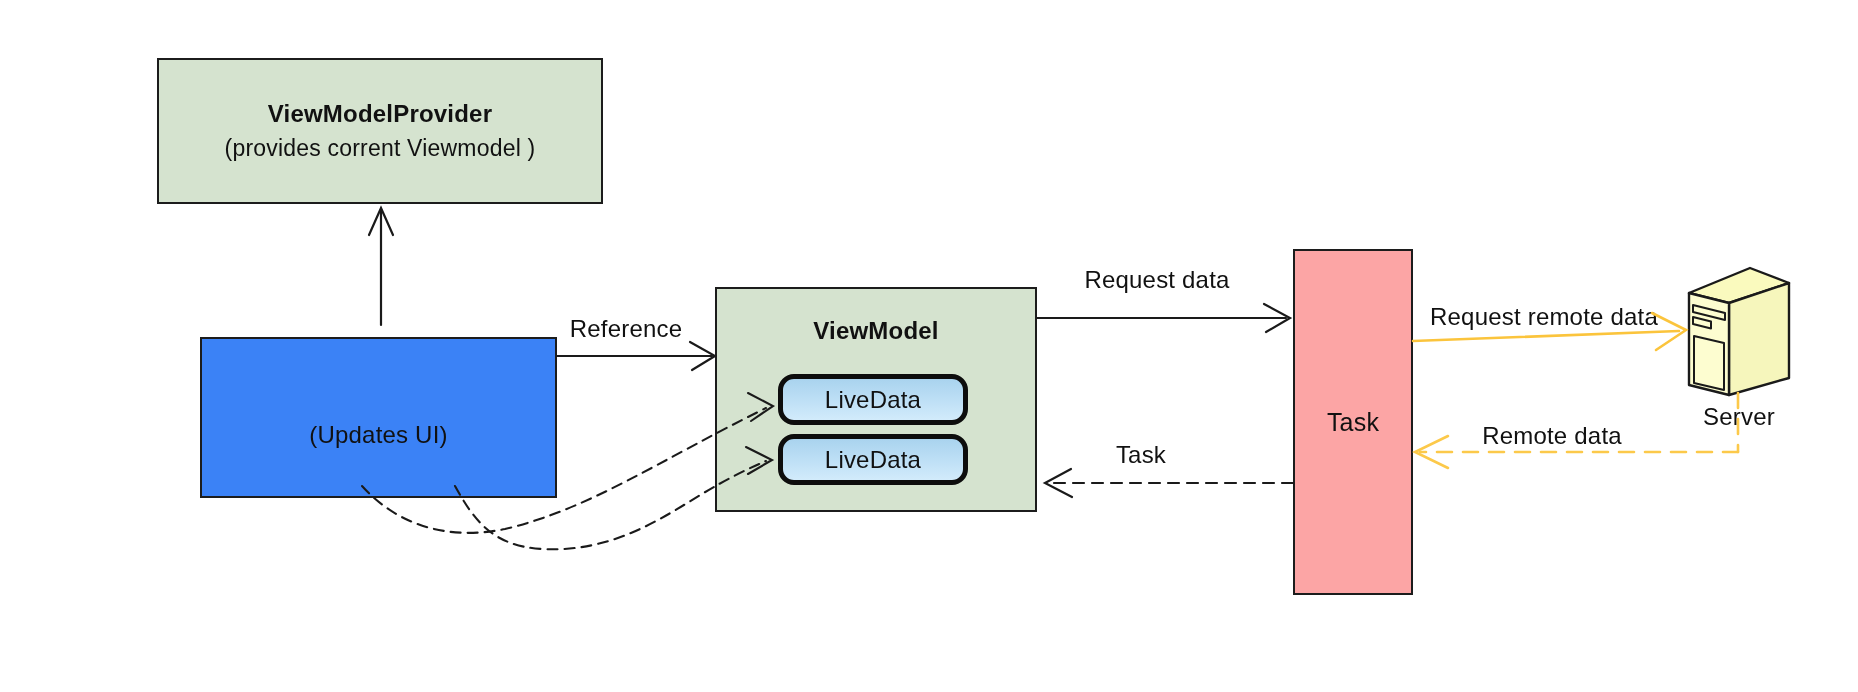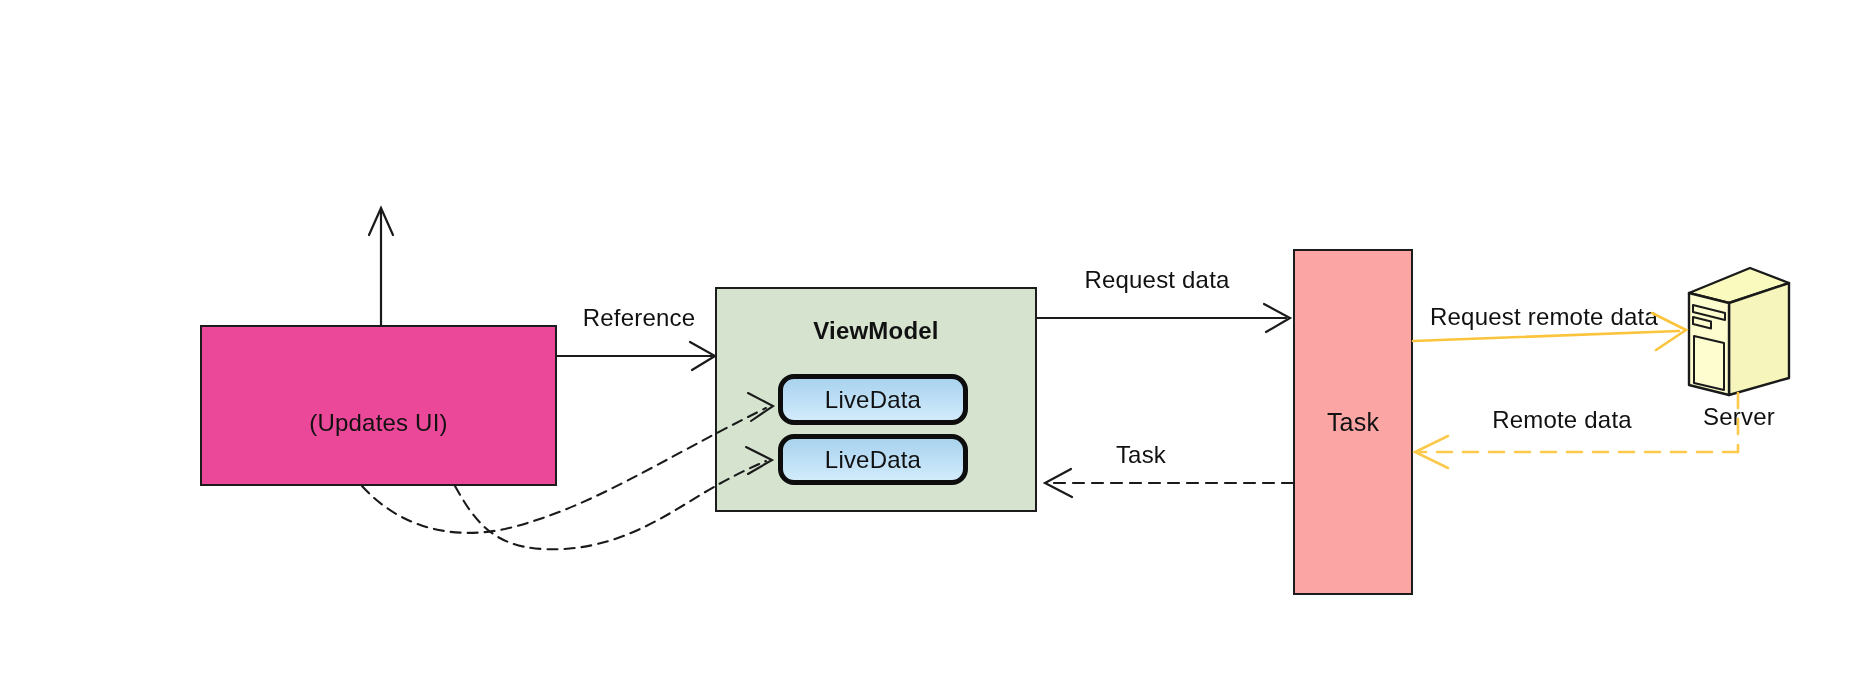--- a/index.html
+++ b/index.html
@@ -4,56 +4,60 @@
 <style>
   html,body{margin:0;padding:0;background:#ffffff;}
   .canvas{
     position:relative;width:1858px;height:692px;background:#ffffff;overflow:hidden;
     font-family:"Liberation Sans","DejaVu Sans",sans-serif;color:#111;
     letter-spacing:0.2px;
   }
   .box{position:absolute;box-sizing:border-box;border:2px solid #1c1c1c;
        display:flex;flex-direction:column;align-items:center;justify-content:center;}
   .green{background:#d5e3cf;}
-  .pink{background:#ec4899;}
+  .pink{background:#3b82f6;margin-top:12px;}
   .amber{background:#fca5a5;}
   .provider{left:157px;top:58px;width:446px;height:146px;gap:7px;}
   .box-title{font-weight:bold;font-size:24px;}
   .box-sub{font-size:23px;}
   .activity{left:200px;top:325px;width:357px;height:161px;font-size:24px;padding-top:34px;}
   .viewmodel{left:715px;top:287px;width:322px;height:225px;justify-content:flex-start;}
   .viewmodel .box-title{margin-top:28px;}
   .livedata{
     position:absolute;left:61px;width:190px;height:51px;box-sizing:border-box;
     border:5px solid #0d0d0d;border-radius:16px;
     background:linear-gradient(180deg,#a9d3ee 0%,#bfe0f6 55%,#d2ebfb 100%);
     display:flex;align-items:center;justify-content:center;font-size:24px;
   }
   .ld1{top:85px;}
   .ld2{top:145px;}
   .task{left:1293px;top:249px;width:120px;height:346px;font-size:25px;}
   .label{position:absolute;font-size:24px;white-space:nowrap;}
   .label.centered{text-align:center;}
   .label.bold{font-weight:bold;}
   .lbl-gets{left:46px;top:245px;}
-  .lbl-reference{left:568px;top:304px;width:116px;margin-left:13px;}
+  .lbl-reference{left:568px;top:315px;width:116px;}
   .lbl-request-data{left:1078px;top:266px;width:158px;}
   .lbl-data{left:1108px;top:441px;width:66px;}
   .lbl-request-remote{left:1418px;top:303px;width:252px;}
-  .lbl-remote-data{left:1478px;top:406px;width:148px;margin-left:10px;}
+  .lbl-remote-data{left:1478px;top:422px;width:148px;}
   .lbl-server{left:1696px;top:403px;width:86px;}
   .lbl-observers{left:375px;top:559px;width:345px;}
   .arrows{position:absolute;left:0;top:0;z-index:6;pointer-events:none;}
   .server-svg{position:absolute;left:1680px;top:260px;z-index:4;}
 </style>
 </head>
 <body>
 
 <div class="canvas">
 
+  <div class="box green provider">
+    <div class="box-title">ViewModelProvider</div>
+    <div class="box-sub">(provides corrent Viewmodel )</div>
+  </div>
 
   <div class="box pink activity">
     <span>(Updates UI)</span>
   </div>
 
   <div class="box green viewmodel">
     <div class="box-title">ViewModel</div>
     <div class="livedata ld1">
       <span>LiveData</span>
     </div>

